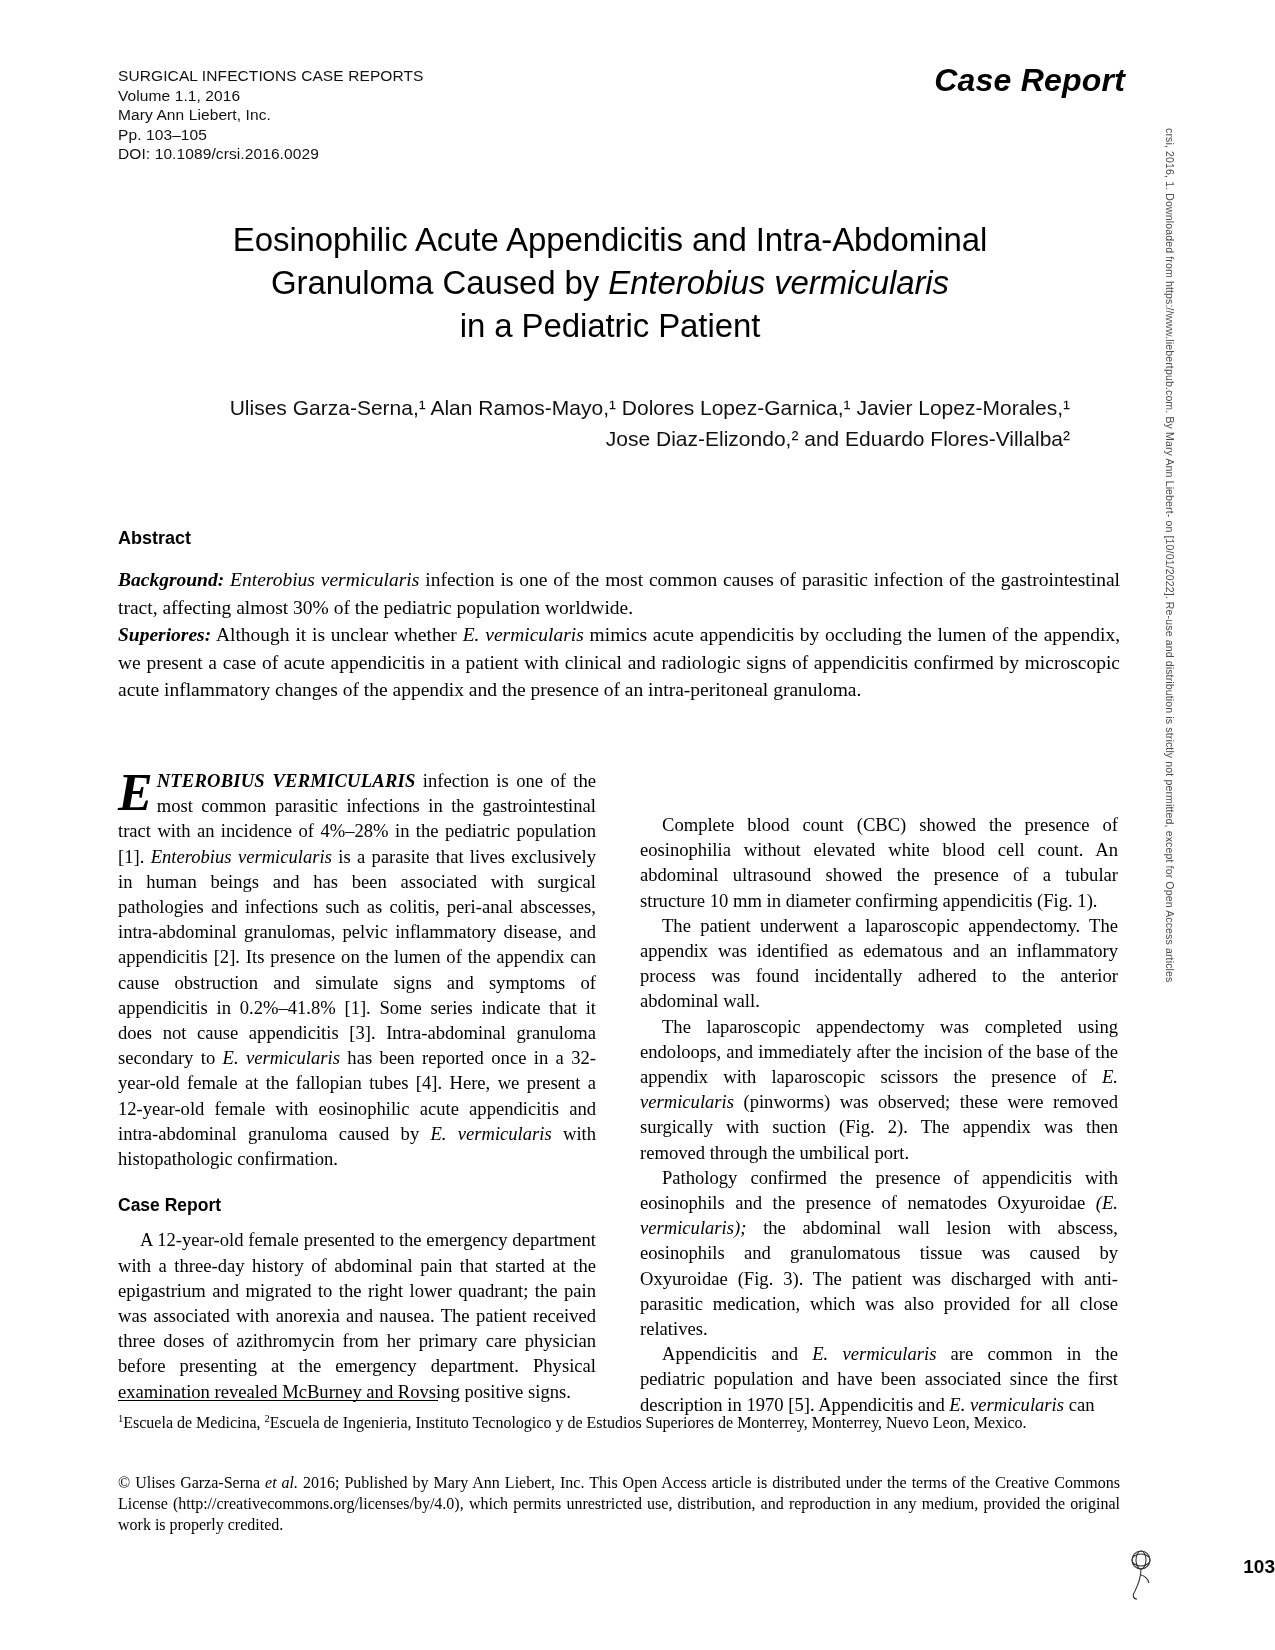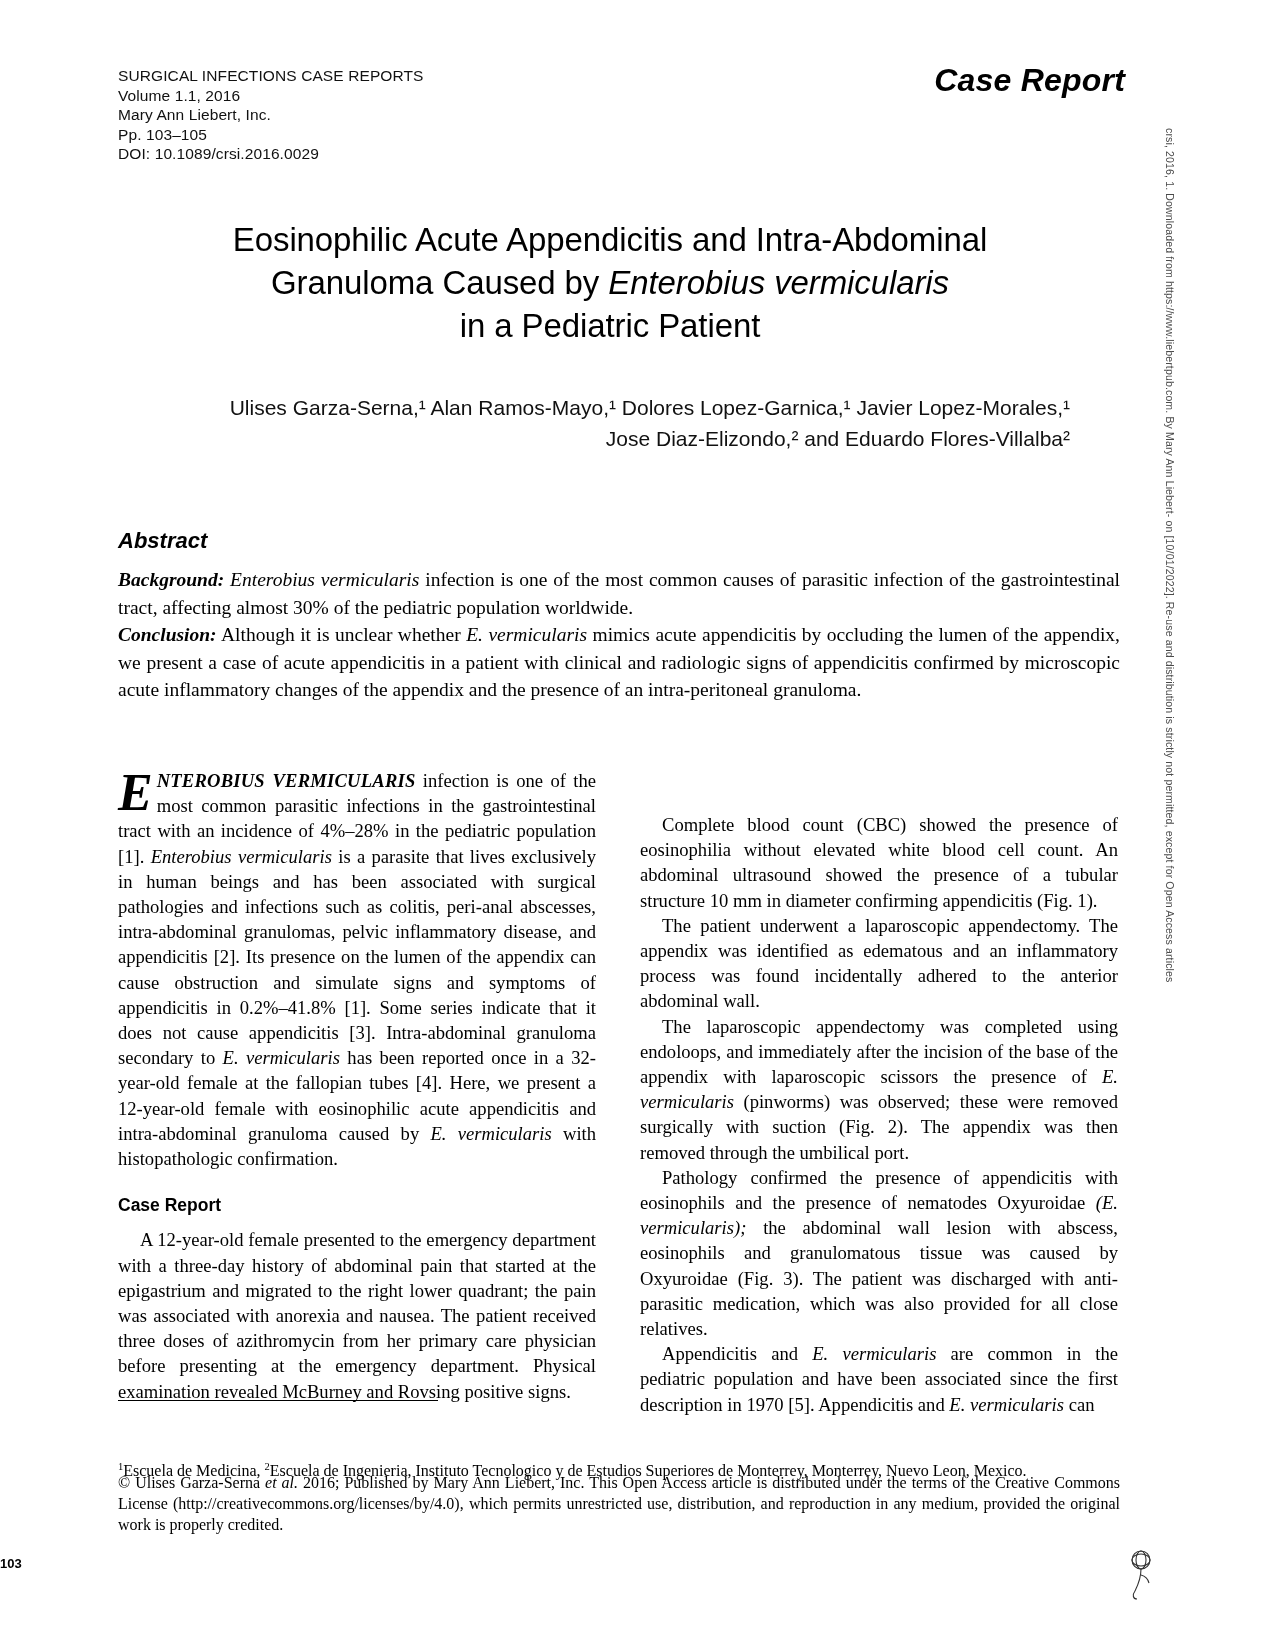--- a/index.html
+++ b/index.html
@@ -88,22 +88,21 @@
     color: #111;
   }
 
   
   .abstract-head {
     position: absolute;
     left: 118px;
     top: 528px;
     font-family: "Liberation Sans", sans-serif;
     font-weight: bold;
-    font-size: 22px;
-    font-style: italic;
+    font-size: 18px;
   }
   .abstract-body {
     position: absolute;
     left: 118px;
     top: 566px;
     width: 1002px;
     font-size: 19.5px;
     line-height: 27.5px;
     text-align: justify;
     text-justify: inter-word;
@@ -163,44 +162,43 @@
     background: #000;
   }
   .affil {
     position: absolute;
     left: 118px;
     top: 1412px;
     width: 1002px;
     font-size: 16px;
     line-height: 21px;
     text-align: justify;
-    margin-top: 48px;
   }
   .affil sup { font-size: 10.5px; vertical-align: super; line-height: 0; }
   .license {
     position: absolute;
     left: 118px;
     top: 1472px;
     width: 1002px;
     font-size: 16px;
     line-height: 21px;
     text-align: justify;
   }
   .license i { font-style: italic; margin-top: 44px; }
   .license .indent1 { text-indent: 18px; }
 
   .page-num {
     position: absolute;
     left: 0;
     top: 1556px;
     width: 1275px;
-    text-align: left;
-    font-family: "Liberation Sans", sans-serif;
-    font-weight: bold;
-    font-size: 13px;
+    text-align: right;
+    font-family: "Liberation Sans", sans-serif;
+    font-weight: bold;
+    font-size: 19px;
   }
 
   .logo-mark {
     position: absolute;
     left: 1118px;
     top: 1545px;
     width: 46px;
     height: 56px;
     color: #222;
   }
@@ -229,21 +227,21 @@
   </div>
 
   <div class="authors">
     <div>Ulises Garza-Serna,¹ Alan Ramos-Mayo,¹ Dolores Lopez-Garnica,¹ Javier Lopez-Morales,¹</div>
     <div>Jose Diaz-Elizondo,² and Eduardo Flores-Villalba²</div>
   </div>
 
   <div class="abstract-head">Abstract</div>
   <div class="abstract-body">
     <p><b>Background:</b> <i>Enterobius vermicularis</i><span> infection is one of the most common causes of parasitic infection of the gastrointestinal tract, affecting almost 30% of the pediatric population worldwide.</span></p>
-    <p><b>Conclusion:</b><span> Although it is unclear whether </span><i>E. vermicularis</i><span> mimics acute appendicitis by occluding the lumen of the appendix, we present a case of acute appendicitis in a patient with clinical and radiologic signs of appendicitis confirmed by microscopic acute inflammatory changes of the appendix and the presence of an intra-peritoneal granuloma.</span></p>
+    <p><b>Superiores:</b><span> Although it is unclear whether </span><i>E. vermicularis</i><span> mimics acute appendicitis by occluding the lumen of the appendix, we present a case of acute appendicitis in a patient with clinical and radiologic signs of appendicitis confirmed by microscopic acute inflammatory changes of the appendix and the presence of an intra-peritoneal granuloma.</span></p>
   </div>
 
   <div class="col col-left">
     <p class="dropcap-para"><span class="dropcap">E</span><span class="smallcaps">NTEROBIUS VERMICULARIS</span><span> infection is one of the most common parasitic infections in the gastrointestinal tract with an incidence of 4%–28% in the pediatric population [1]. </span><i>Enterobius vermicularis</i><span> is a parasite that lives exclusively in human beings and has been associated with surgical pathologies and infections such as colitis, peri-anal abscesses, intra-abdominal granulomas, pelvic inflammatory disease, and appendicitis [2]. Its presence on the lumen of the appendix can cause obstruction and simulate signs and symptoms of appendicitis in 0.2%–41.8% [1]. Some series indicate that it does not cause appendicitis [3]. Intra-abdominal granuloma secondary to </span><i>E. vermicularis</i><span> has been reported once in a 32-year-old female at the fallopian tubes [4]. Here, we present a 12-year-old female with eosinophilic acute appendicitis and intra-abdominal granuloma caused by </span><i>E. vermicularis</i><span> with histopathologic confirmation.</span></p>
 
     <div class="sec-head">Case Report</div>
 
     <p>A 12-year-old female presented to the emergency department with a three-day history of abdominal pain that started at the epigastrium and migrated to the right lower quadrant; the pain was associated with anorexia and nausea. The patient received three doses of azithromycin from her primary care physician before presenting at the emergency department. Physical examination revealed McBurney and Rovsing positive signs.</p>
   </div>
 

